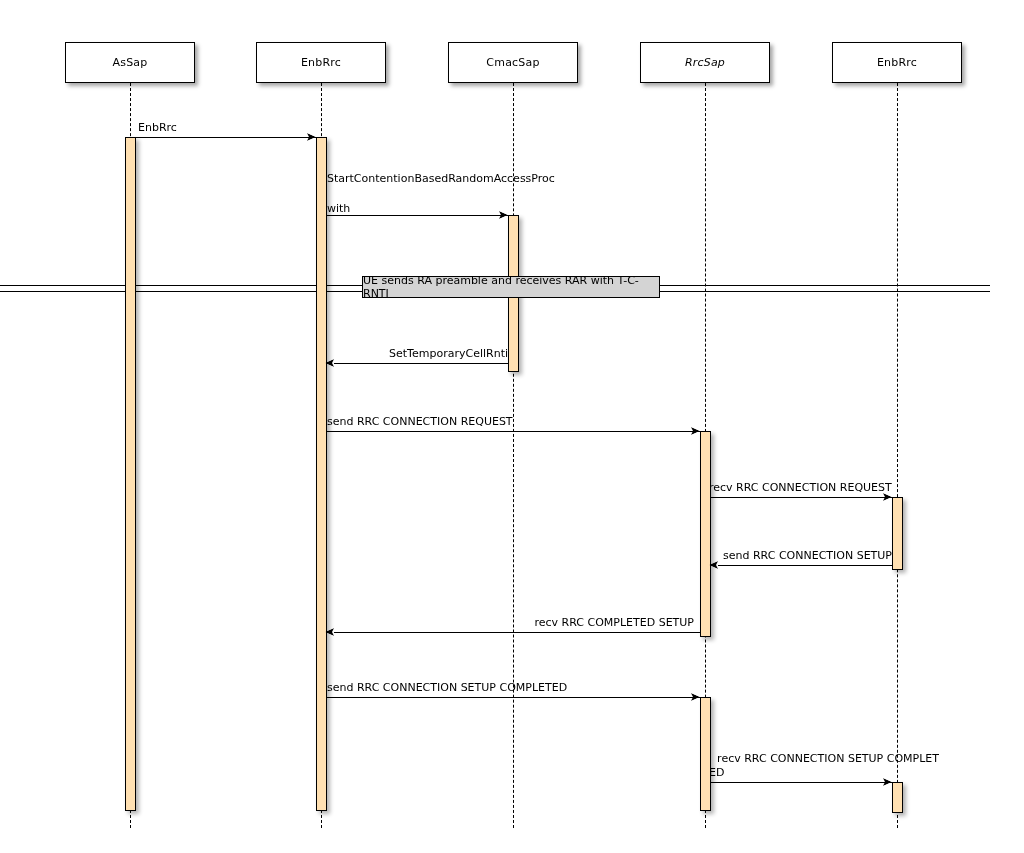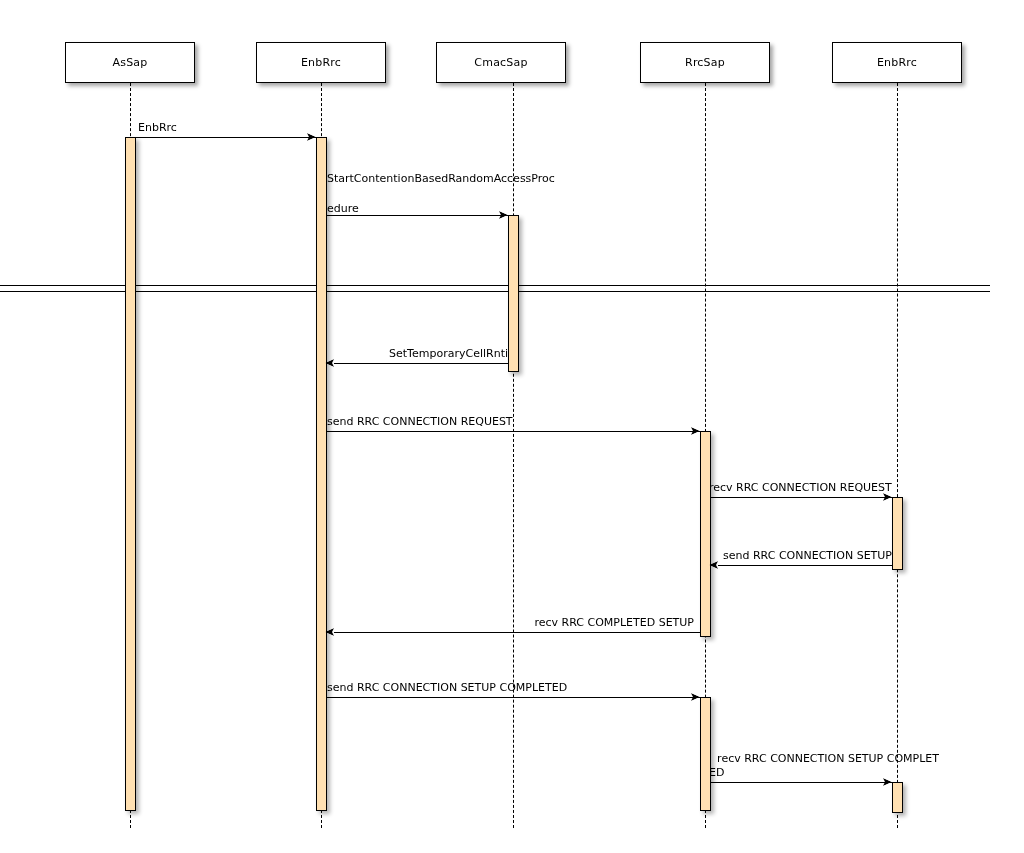--- a/index.html
+++ b/index.html
@@ -123,24 +123,24 @@
   <div class="lifeline" style="left:513px; top:83px;  height:745px;"></div>
   <div class="lifeline" style="left:705px; top:83px;  height:745px;"></div>
   <div class="lifeline" style="left:897px; top:83px;  height:745px;"></div>
 
   <div class="lifeline-head" style="left:65px; top:42px; width:130px; height:41px;">
     <span>AsSap</span>
   </div>
   <div class="lifeline-head" style="left:256px; top:42px; width:130px; height:41px;">
     <span>EnbRrc</span>
   </div>
-  <div class="lifeline-head" style="left:436px; top:42px; width:130px; height:41px;text-align:center;">
+  <div class="lifeline-head" style="left:448px; top:42px; width:130px; height:41px;text-align:center;">
     <span>CmacSap</span>
   </div>
-  <div class="lifeline-head" style="left:640px; top:42px; width:130px; height:41px;">
+  <div class="lifeline-head" style="left:640px; top:42px; width:130px; height:41px;font-style:italic;">
     <span>RrcSap</span>
   </div>
   <div class="lifeline-head" style="left:832px; top:42px; width:130px; height:41px;">
     <span>EnbRrc</span>
   </div>
 
   <div class="activation" style="left:125px; top:137px; height:674px;"></div>
   <div class="activation" style="left:316px; top:137px; height:674px;"></div>
   <div class="activation" style="left:508px; top:215px; height:157px;"></div>
   <div class="activation" style="left:700px; top:431px; height:206px;"></div>
@@ -148,24 +148,27 @@
   <div class="activation" style="left:700px; top:697px; height:114px;"></div>
   <div class="activation" style="left:892px; top:782px; height:31px;"></div>
 
   <div class="msg" style="left:136px; top:137px; width:181px;"></div>
   <div class="arrowhead right" style="left:307px; top:133px;"></div>
   <div class="msg-label" style="left:138px; top:121px; width:200px;">EnbRrc</div>
 
   <div class="msg" style="left:327px; top:215px; width:181px;"></div>
   <div class="arrowhead right" style="left:499px; top:211px;"></div>
   <div class="msg-label" style="left:327px; top:172px; width:240px;">StartContentionBasedRandomAccessProc</div>
-  <div class="msg-label" style="left:327px; top:202px; width:240px;">edure</div>
+  <div class="msg-label" style="left:327px; top:202px; width:240px;">with</div>
 
   <div class="divider-line" style="top:285px;"></div>
   <div class="divider-line" style="top:291px;"></div>
+  <div class="divider-note" style="left:362px; top:276px; width:298px; height:22px;">
+    <span>UE sends RA preamble and receives RAR with T-C-RNTI</span>
+  </div>
 
   <div class="msg" style="left:334px; top:363px; width:174px;"></div>
   <div class="arrowhead left" style="left:325px; top:359px;"></div>
   <div class="msg-label right-align" style="left:300px; top:347px; width:208px;">SetTemporaryCellRnti</div>
 
   <div class="msg" style="left:327px; top:431px; width:373px;"></div>
   <div class="arrowhead right" style="left:691px; top:427px;"></div>
   <div class="msg-label" style="left:327px; top:415px; width:370px;">send RRC CONNECTION REQUEST</div>
 
   <div class="msg" style="left:711px; top:497px; width:181px;"></div>

